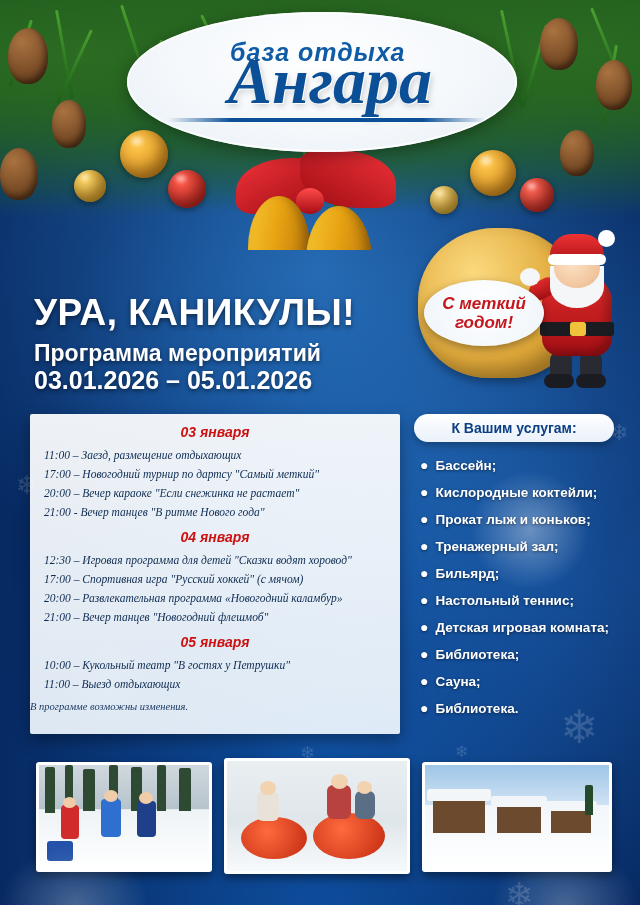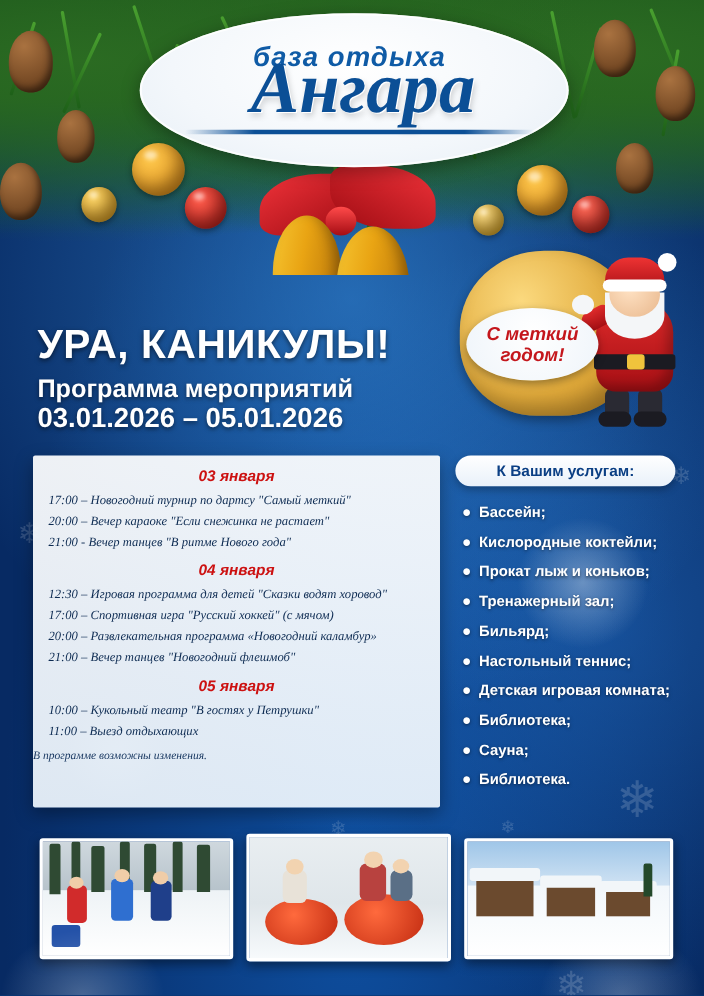--- a/index.html
+++ b/index.html
@@ -251,20 +251,21 @@
     <div class="s-hatbrim"></div>
     <div class="s-pom"></div>
   </div>
   <div class="badge">
     <span>С меткий годом!</span>
   </div>
 
   <div class="program">
 
     <div class="day-title">03 января</div>
+    <div class="prog-line">11:00 – Заезд, размещение отдыхающих</div>
     <div class="prog-line">17:00 – Новогодний турнир по дартсу "Самый меткий"</div>
     <div class="prog-line">20:00 – Вечер караоке "Если снежинка не растает"</div>
     <div class="prog-line">21:00 - Вечер танцев "В ритме Нового года"</div>
 
     <div class="day-title">04 января</div>
     <div class="prog-line">12:30 – Игровая программа для детей "Сказки водят хоровод"</div>
     <div class="prog-line">17:00 – Спортивная игра "Русский хоккей" (с мячом)</div>
     <div class="prog-line">20:00 – Развлекательная программа «Новогодний каламбур»</div>
     <div class="prog-line">21:00 – Вечер танцев "Новогодний флешмоб"</div>
 

